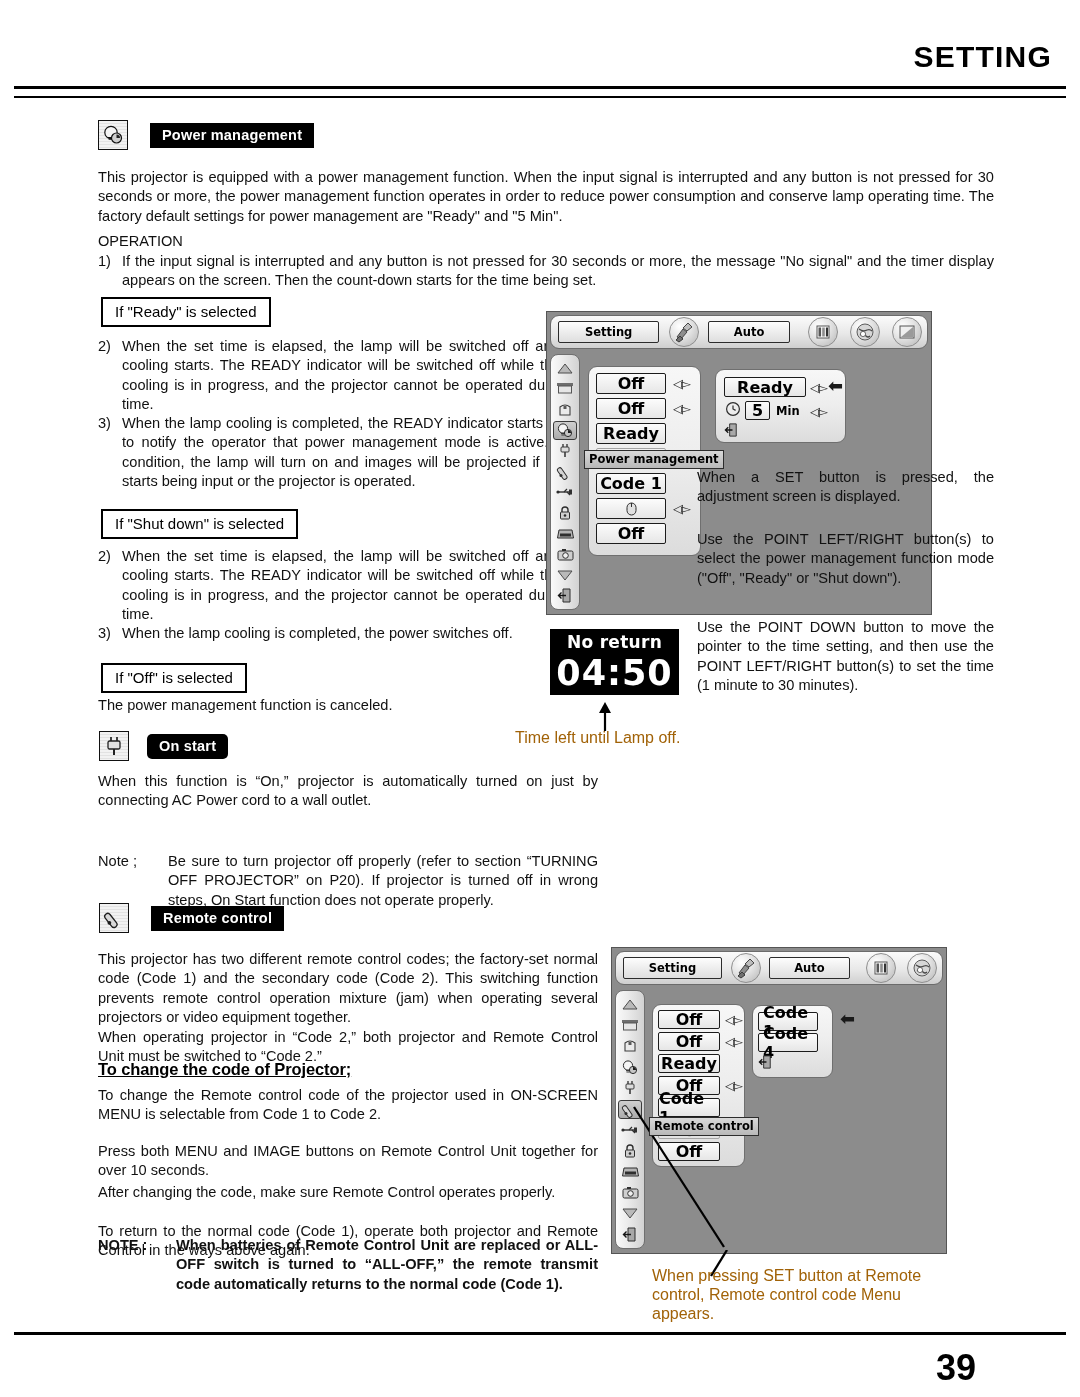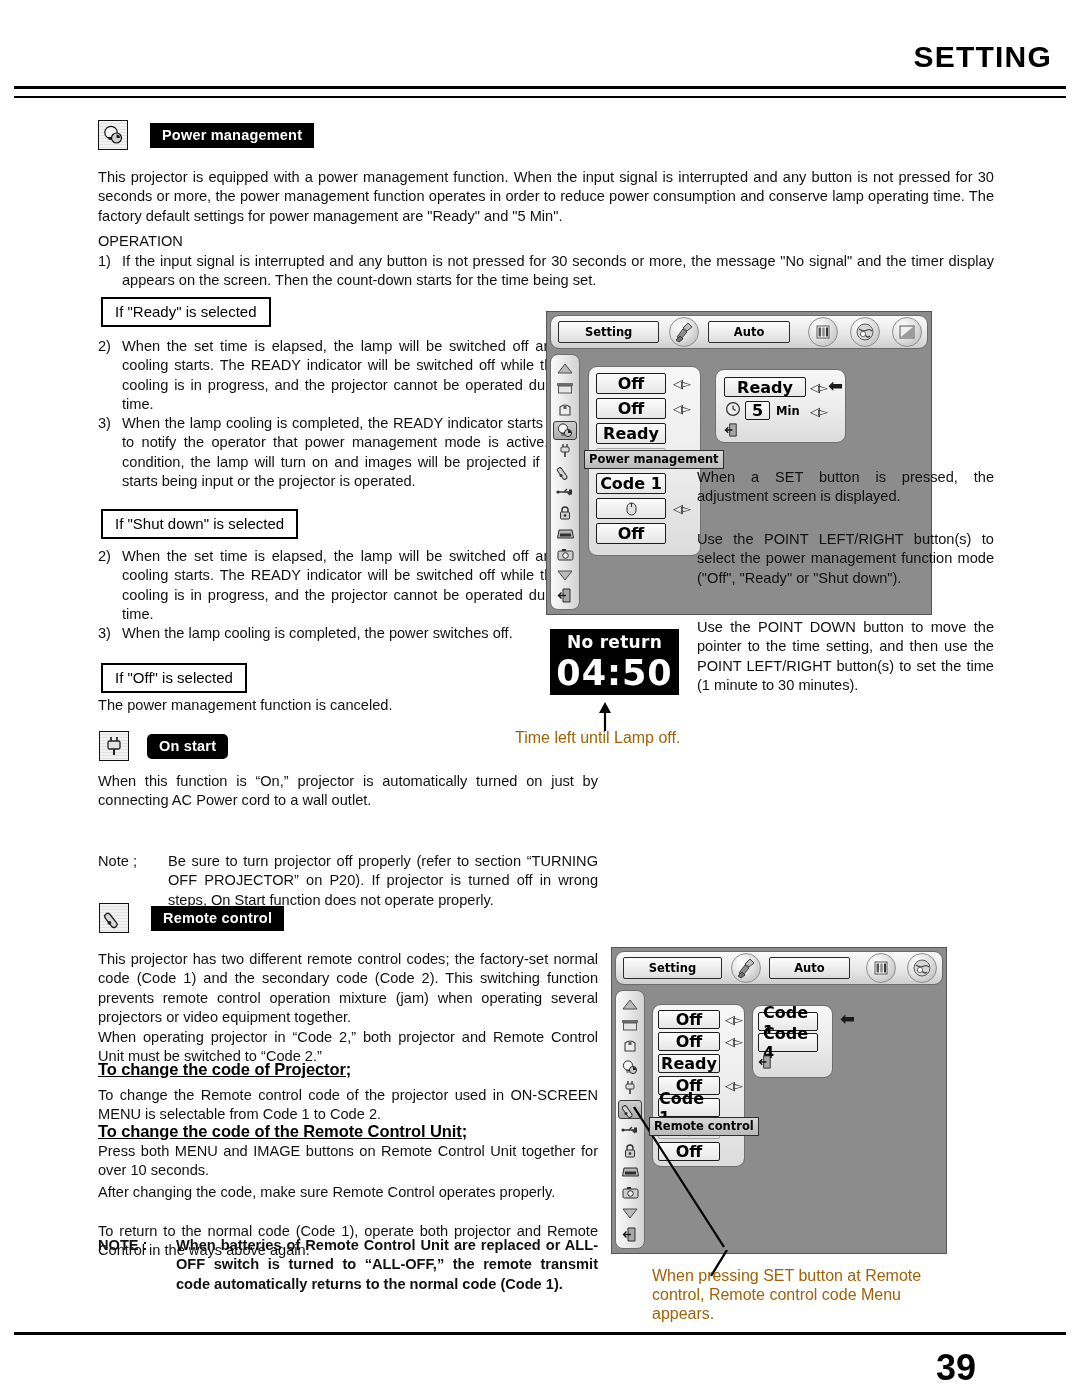--- a/index.html
+++ b/index.html
@@ -435,21 +435,20 @@
         <circle cx="6.4" cy="15.8" r="1.9" fill="#1d1d1d"></circle>
       </svg>
     </div>
     <div class="sec-label">Remote control</div>
   </div>
 
   <div class="txt col-left" style="top:950px;">This projector has two different remote control codes; the factory-set normal code (Code 1) and the secondary code (Code 2).  This switching function prevents remote control operation mixture (jam) when operating several projectors or video equipment together.</div>
   <div class="txt col-left" style="top:1028px;">When operating projector in “Code 2,”  both projector and Remote Control Unit must be switched to “Code 2.”</div>
   <div class="subhead" style="left:98px;top:1060px;">To change the code of Projector;</div>
   <div class="txt col-left" style="top:1086px;">To change the Remote control code of the projector used in ON-SCREEN MENU is selectable from Code 1 to Code 2.</div>
-  <div class="subhead" style="left:98px;top:1122px;">To change the code of the Remote Control Unit;</div>
   <div class="txt col-left" style="top:1142px;">Press both MENU and IMAGE buttons on Remote Control Unit together for over 10 seconds.</div>
   <div class="txt col-left" style="top:1183px;">After changing the code, make sure Remote Control operates properly.</div>
   <div class="txt col-left" style="top:1222px;">To return to the normal code (Code 1), operate both projector and Remote Control in the ways above again.</div>
   <div class="txt col-left" style="top:1236px;font-weight:bold;">
     <div class="noteitem" style="padding-left:78px;">
       <span class="lbl">NOTE :</span>
       <span>When batteries of Remote Control Unit are replaced or ALL-OFF switch is turned to “ALL-OFF,” the remote transmit code automatically returns to the normal code (Code 1).</span>
     </div>
   </div>
 

